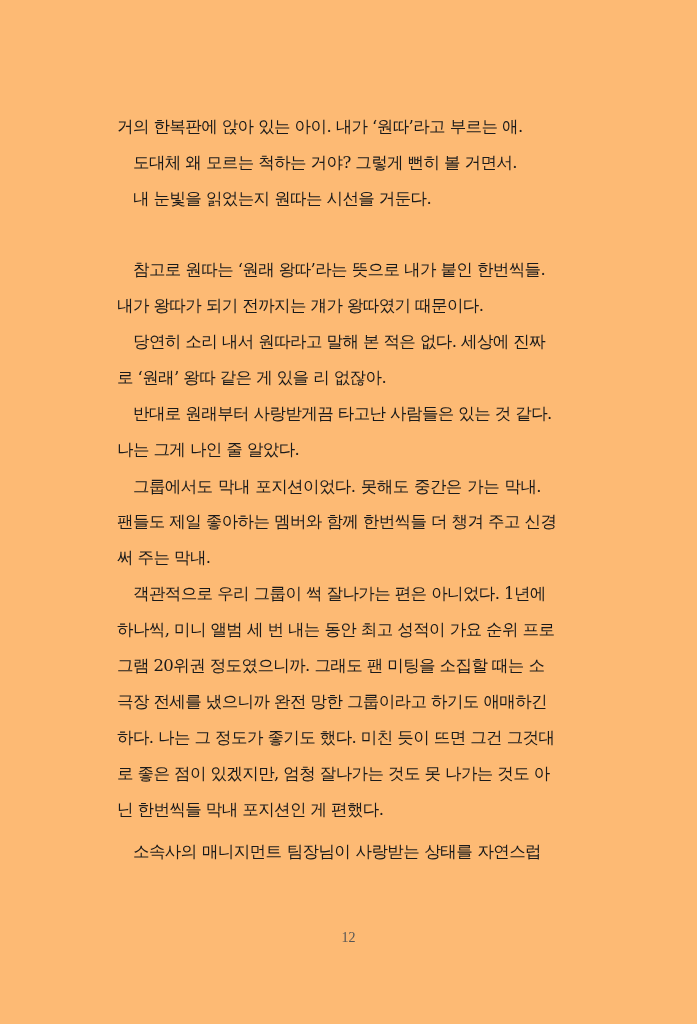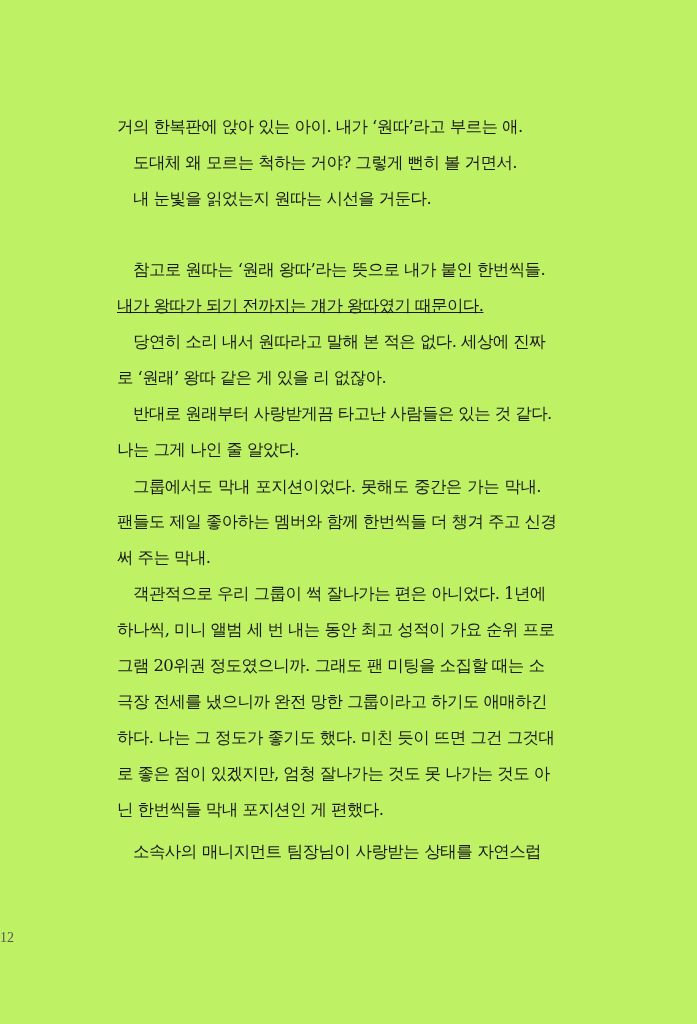--- a/index.html
+++ b/index.html
@@ -13,21 +13,21 @@
     position: relative;
     overflow: hidden;
     font-family: "DejaVu Serif", "Liberation Serif", serif;
     color: #1a1a1a;
   }
   .page {
     position: absolute;
     left: 0; top: 0;
     width: 697px;
     height: 1024px;
-    background: #bef264;
+    background: #fdba74;
   }
   .line {
     position: absolute;
     left: 117px;
     width: 424px;
     font-size: 16.5px;
     line-height: 22px;
     white-space: nowrap;
     letter-spacing: -0.6px;
     text-align: justify;
@@ -38,35 +38,36 @@
   }
   .line.indent {
     padding-left: 16px;
     width: 408px;
   }
   .page-number {
     position: absolute;
     left: 0;
     width: 697px;
     top: 930px;
+    text-align: center;
     font-size: 14px;
     color: #555555;
     font-family: "Liberation Serif", serif;
   }
 </style>
 </head>
 <body>
 
 <div class="page">
   <div id="body-text">
       <div class="line last" style="top: 116px;">거의 한복판에 앉아 있는 아이. 내가 ‘원따’라고 부르는 애.</div>
       <div class="line indent last" style="top: 152px;">도대체 왜 모르는 척하는 거야? 그렇게 뻔히 볼 거면서.</div>
       <div class="line indent last" style="top: 188px;">내 눈빛을 읽었는지 원따는 시선을 거둔다.</div>
       <div class="line indent" style="top: 259px;">참고로 원따는 ‘원래 왕따’라는 뜻으로 내가 붙인 한번씩들.</div>
-      <div class="line last" style="top: 295px; text-decoration: underline;">내가 왕따가 되기 전까지는 걔가 왕따였기 때문이다.</div>
+      <div class="line last" style="top: 295px;">내가 왕따가 되기 전까지는 걔가 왕따였기 때문이다.</div>
       <div class="line indent" style="top: 331px;">당연히 소리 내서 원따라고 말해 본 적은 없다. 세상에 진짜</div>
       <div class="line last" style="top: 367px;">로 ‘원래’ 왕따 같은 게 있을 리 없잖아.</div>
       <div class="line indent" style="top: 403px;">반대로 원래부터 사랑받게끔 타고난 사람들은 있는 것 같다.</div>
       <div class="line last" style="top: 439px;">나는 그게 나인 줄 알았다.</div>
       <div class="line indent" style="top: 476px;">그룹에서도 막내 포지션이었다. 못해도 중간은 가는 막내.</div>
       <div class="line" style="top: 511px;">팬들도 제일 좋아하는 멤버와 함께 한번씩들 더 챙겨 주고 신경</div>
       <div class="line last" style="top: 547px;">써 주는 막내.</div>
       <div class="line indent" style="top: 583px;">객관적으로 우리 그룹이 썩 잘나가는 편은 아니었다. 1년에</div>
       <div class="line" style="top: 619px;">하나씩, 미니 앨범 세 번 내는 동안 최고 성적이 가요 순위 프로</div>
       <div class="line" style="top: 655px;">그램 20위권 정도였으니까. 그래도 팬 미팅을 소집할 때는 소</div>

